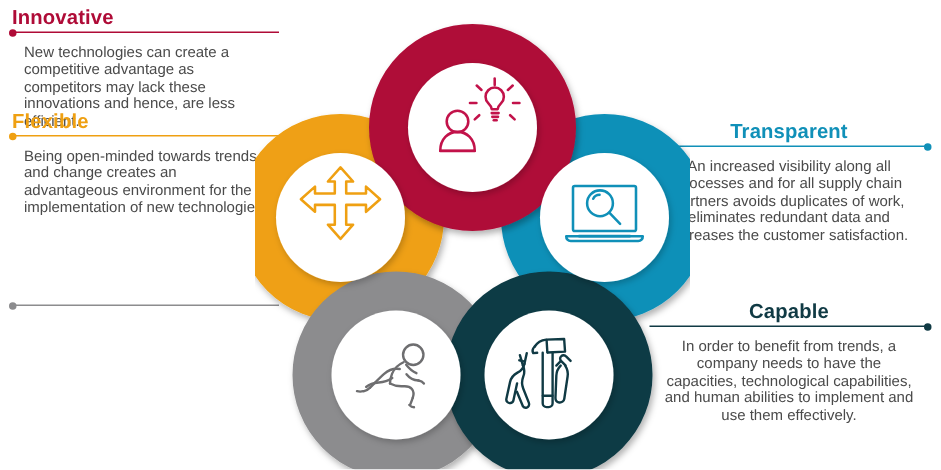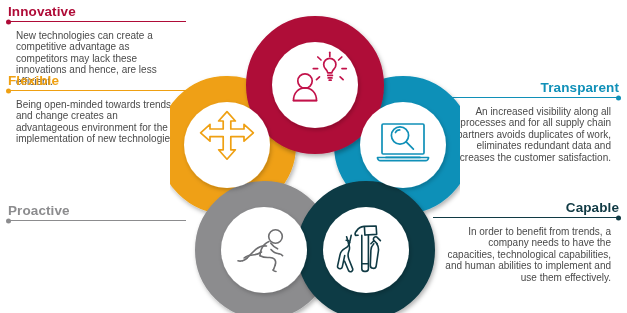--- a/index.html
+++ b/index.html
@@ -8,21 +8,21 @@
     background:#ffffff;
     font-family:"Liberation Sans", sans-serif;
     overflow:hidden;
     position:relative;
   }
   .stage{position:absolute;left:0;top:0;width:627px;height:313px;}
 
   
   .block{position:absolute;width:178px;}
   .block.left{left:8px;text-align:left;}
-  .block.right{right:8px;text-align:right;width:186px;}
+  .block.right{right:8px;text-align:center;width:186px;}
 
   .heading{
     font-size:13.5px;font-weight:bold;line-height:15px;
     margin:0 0 2px 0;letter-spacing:.1px;
   }
   .rule{
     position:relative;height:1px;width:100%;
     background:currentColor;margin:0 0 4px 0;
   }
   .rule .dot{
@@ -67,21 +67,20 @@
 
   <div class="block left b-flexible c-flexible">
     <div class="heading">Flexible</div>
     <div class="rule dot-left">
         <span class="dot"></span>
       </div>
     <p class="body">Being open-minded towards trends and change creates an advantageous environment for the implementation of new technologies.</p>
   </div>
 
   <div class="block left b-proactive c-proactive">
-    <div class="heading">Proactive</div>
     <div class="rule dot-left">
         <span class="dot"></span>
       </div>
   </div>
 
   <div class="block right b-transparent c-transparent">
     <div class="heading">Transparent</div>
     <div class="rule dot-right">
         <span class="dot"></span>
       </div>

